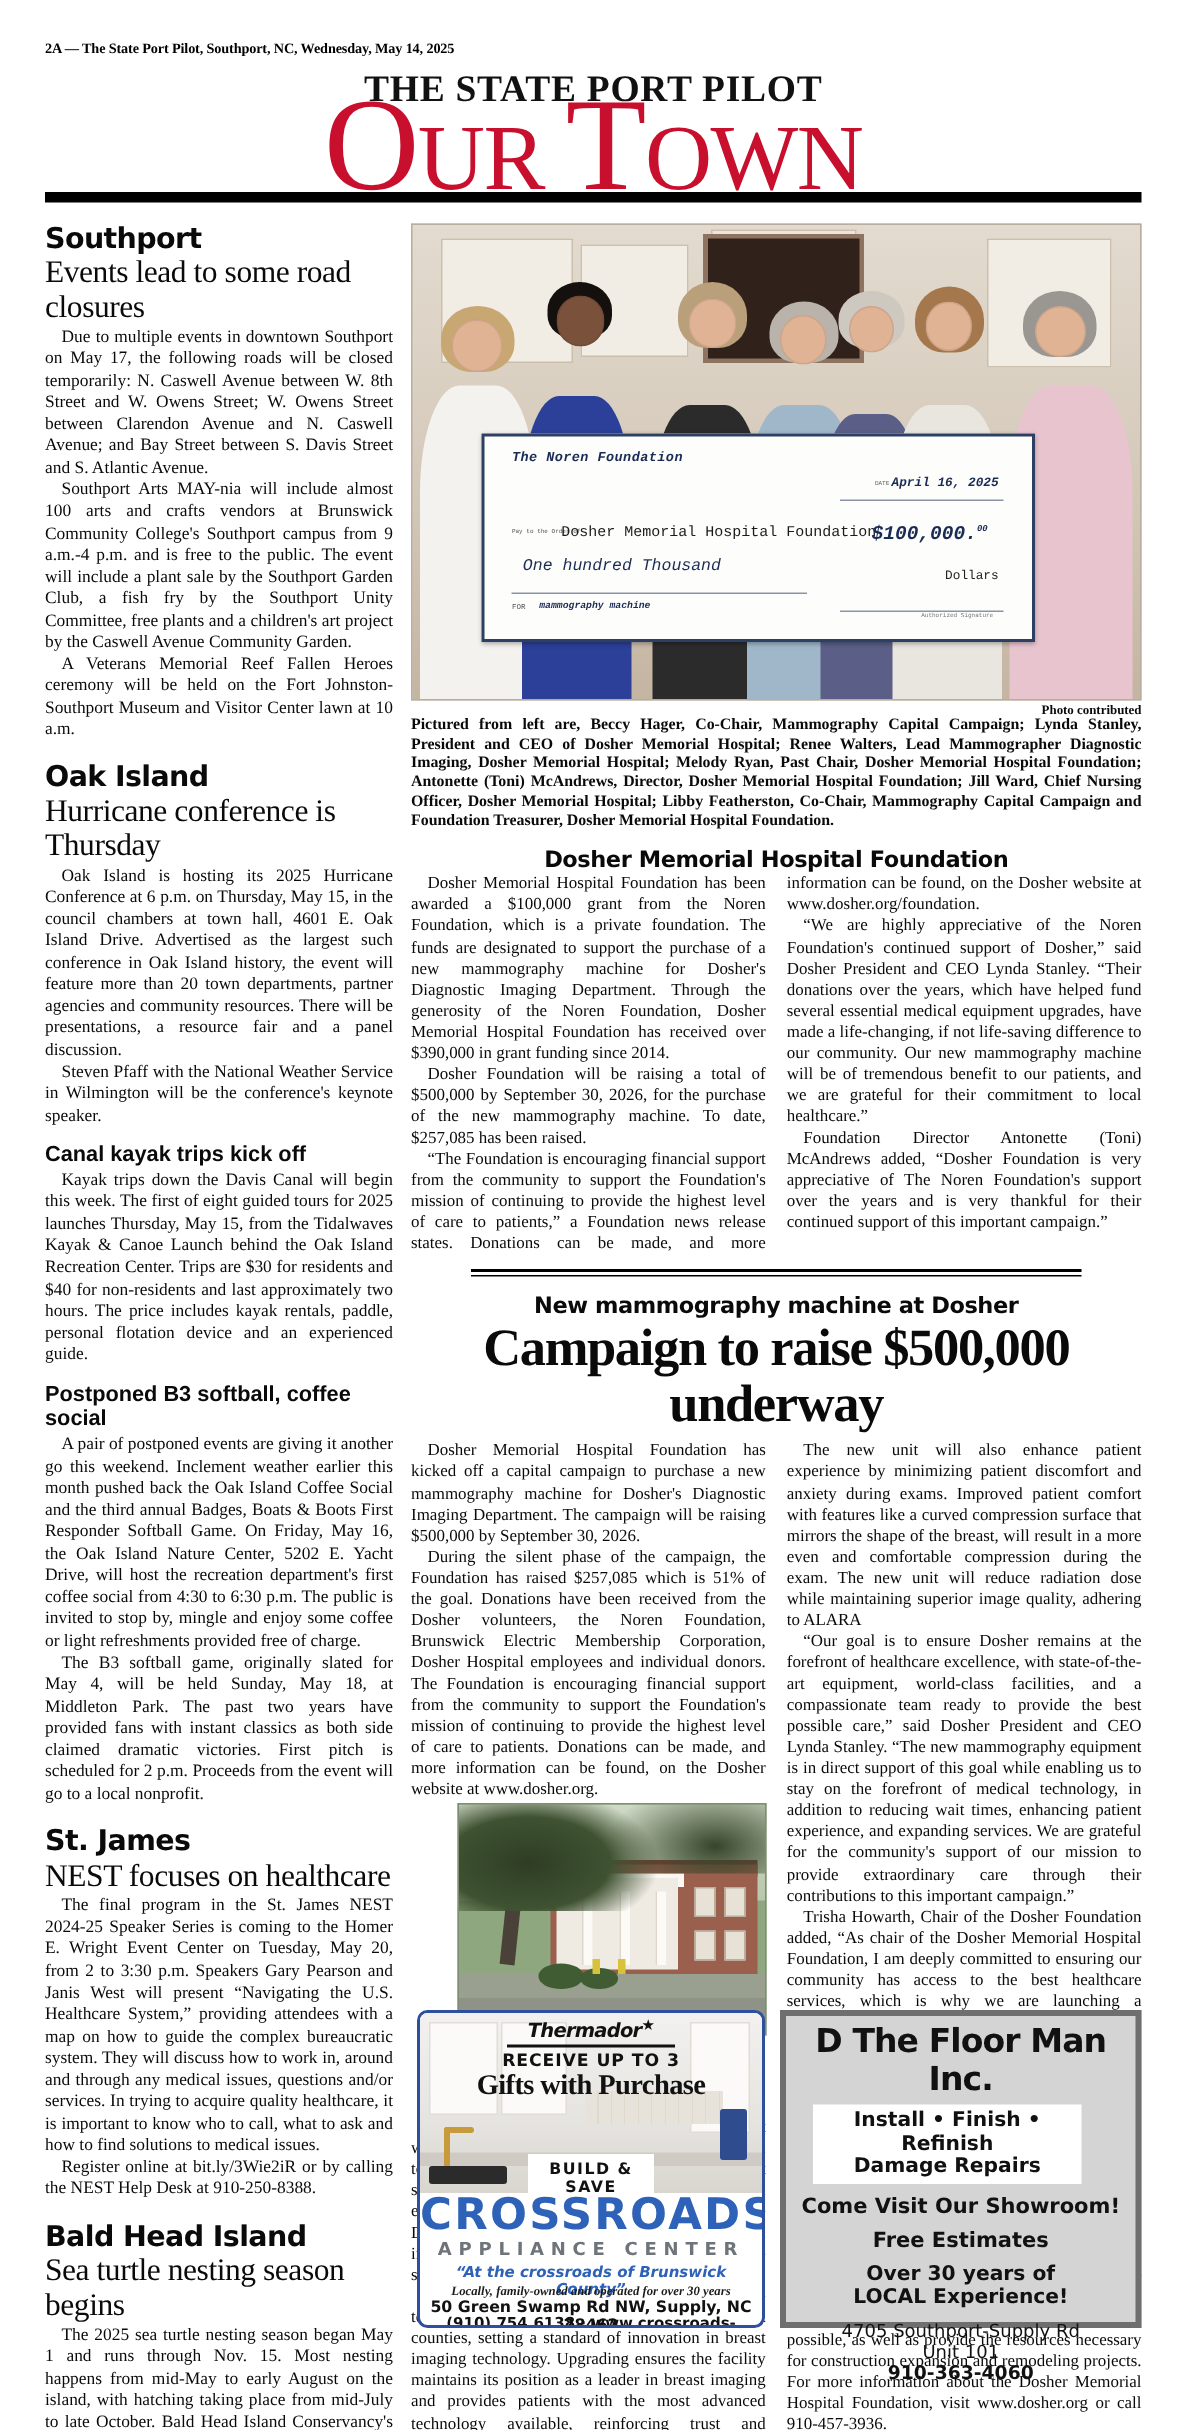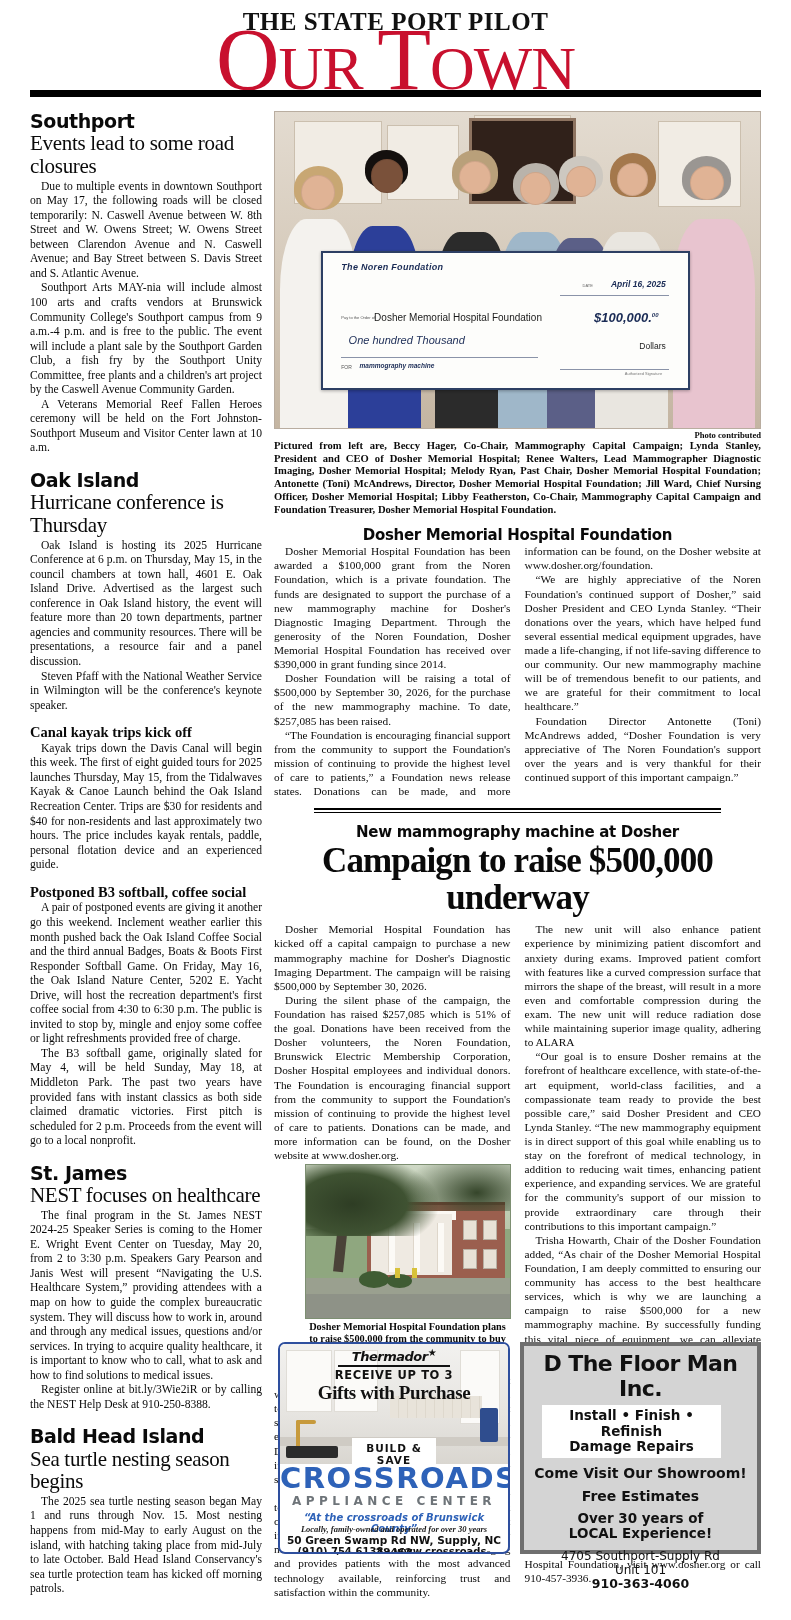--- a/index.html
+++ b/index.html
@@ -72,21 +72,21 @@
   }
   .town-head:first-child { margin-top: 0; }
   .story-head {
     font-family: "Liberation Serif", serif;
     font-size: 21px;
     line-height: 1.08;
     letter-spacing: -0.3px;
     margin-bottom: 2px;
   }
   .sub-head {
-    font-family: Liberation Serif, serif;
+    font-family: Liberation Sans, sans-serif;
     font-weight: bold;
     font-size: 14.5px;
     line-height: 1.15;
     margin-top: 11px;
     margin-bottom: 1px;
   }
   p.body {
     font-family: "Liberation Serif", serif;
     font-size: 11.6px;
     line-height: 1.255;
@@ -147,21 +147,21 @@
     position: absolute; border-radius: 50% 50% 42% 42%;
   }
   .check {
     position: absolute;
     left: 9.5%; top: 44%;
     width: 76%; height: 44%;
     background: #fdfdfb;
     border: 2px solid #2d3f63;
     box-shadow: 0 1px 3px rgba(0,0,0,.3);
   }
-  .check-line { position: absolute; font-family: Liberation Sans, sans-serif; color: #1a2b55; white-space: nowrap; }
+  .check-line { position: absolute; font-family: Liberation Mono, monospace; color: #1a2b55; white-space: nowrap; }
   .ck-from { left: 5%; top: 7%; font-size: 9px; font-style: italic; font-weight: bold; letter-spacing: .3px; }
   .ck-datelbl { right: 26%; top: 22%; font-size: 4px; color: #666; }
   .ck-date { right: 6%; top: 19%; font-size: 8.5px; font-style: italic; font-weight: bold; }
   .ck-payline { left: 5%; top: 46%; font-size: 4px; color: #555; line-height: 1.25; }
   .ck-payee { left: 14%; top: 43.5%; font-size: 10px; color: #1b1b1b; font-weight: 500; }
   .ck-amt { right: 8%; top: 42%; font-size: 13px; font-style: italic; font-weight: bold; }
   .ck-amt sup { font-size: 6px; }
   .ck-words { left: 7%; top: 60%; font-size: 11px; font-style: italic; }
   .ck-dollars { right: 6%; top: 65%; font-size: 8.5px; color: #222; }
   .ck-forlbl { left: 5%; top: 82%; font-size: 5px; color: #555; }
@@ -332,20 +332,21 @@
   .fm-line { font-weight: bold; font-size: 14px; color: #111; margin-top: 7px; }
   .fm-line2 { font-weight: bold; font-size: 13.5px; color: #111; margin-top: 7px; line-height: 1.15; }
   .fm-addr { font-size: 12px; color: #111; margin-top: 7px; line-height: 1.18; }
   .fm-bold { font-weight: bold; font-size: 12.5px; color: #111; }
 </style>
 </head>
 <body>
 
 <div class="page">
 
+  <div class="folio">2A — The State Port Pilot, Southport, NC, Wednesday, May 14, 2025</div>
 
   <div class="masthead">
     <div class="mast-kicker">THE STATE PORT PILOT</div>
     <div class="mast-main"><span>O</span><span class="sc">UR </span><span>T</span><span class="sc">OWN</span></div>
     <div class="mast-rule"></div>
   </div>
 
   <div class="body-grid">
 
     <div class="col-left">

